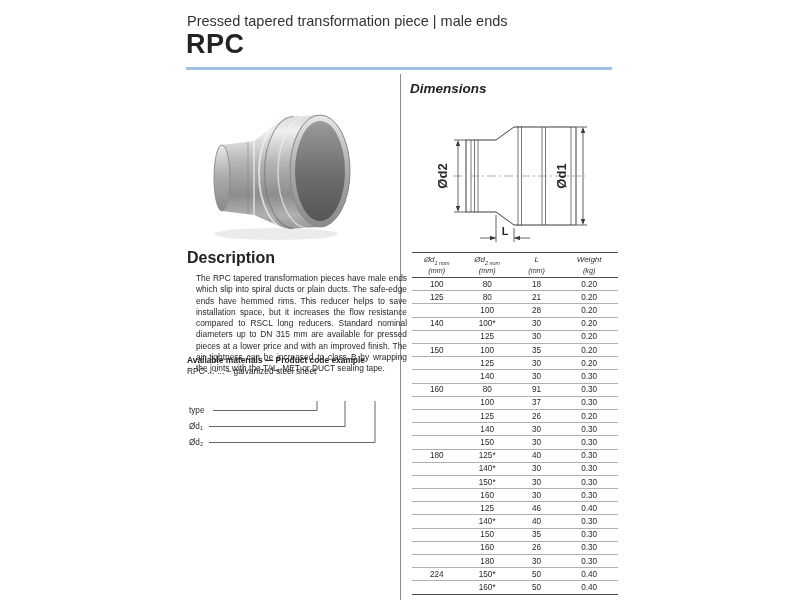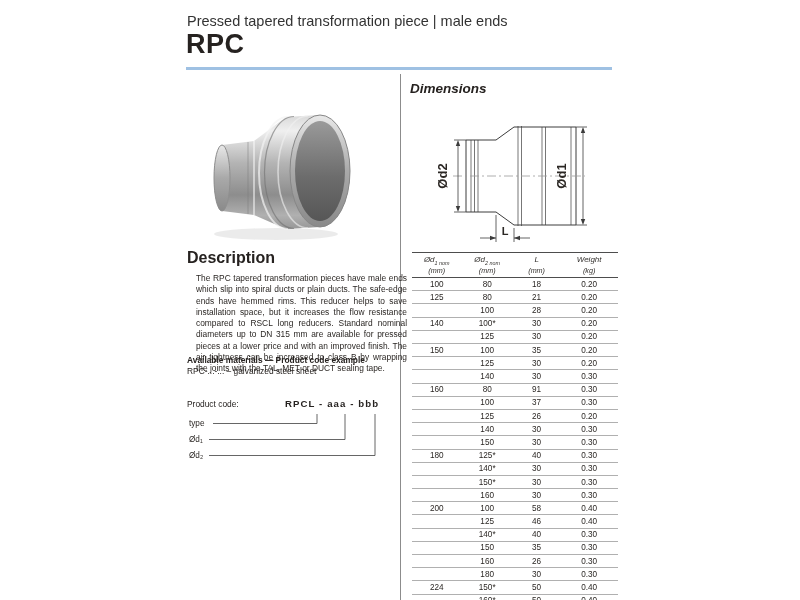--- a/index.html
+++ b/index.html
@@ -104,24 +104,20 @@
     <path d="M 50,39 L 50,111" stroke="#7a7a7a" stroke-width="1" opacity="0.5"></path>
   </svg>
 </div>
 
 <div class="abs desc-head">Description</div>
 <div class="abs desc-body">The RPC tapered transformation pieces have male ends which slip into spiral ducts or plain ducts. The safe-edge ends have hemmed rims. This reducer helps to save installation space, but it increases the flow resistance compared to RSCL long reducers. Standard nominal diameters up to DN 315 mm are available for pressed pieces at a lower price and with an improved finish. The air tightness can be increased to class B by wrapping the joints with the TAL, MET or DUCT sealing tape.</div>
 <div class="abs materials-head">Available materials — Product code example</div>
 <div class="abs materials-line">RPC-...-... – galvanized steel sheet</div>
 
 <div class="abs pcode">
-  <div class="pcode-row">
-    <span class="pcode-label">Product code:</span>
-    <span class="pcode-code">RPCL - aaa - bbb</span>
-  </div>
   <svg class="pcode-svg" width="215" height="50" viewBox="0 0 215 50">
     <text x="2" y="13">type</text>
     <polyline points="26,10.5 130,10.5 130,1"></polyline>
     <text x="2" y="29">Ød₁</text>
     <polyline points="22,26.5 158,26.5 158,1"></polyline>
     <text x="2" y="45">Ød₂</text>
     <polyline points="22,42.5 188,42.5 188,1"></polyline>
   </svg>
 </div>
 
@@ -309,26 +305,20 @@
           <td>0.30</td>
         </tr>
 
         <tr>
           <td></td>
           <td>160</td>
           <td>30</td>
           <td>0.30</td>
         </tr>
 
-        <tr class="group-start">
-          <td>200</td>
-          <td>100</td>
-          <td>58</td>
-          <td>0.40</td>
-        </tr>
 
         <tr>
           <td></td>
           <td>125</td>
           <td>46</td>
           <td>0.40</td>
         </tr>
 
         <tr>
           <td></td>

